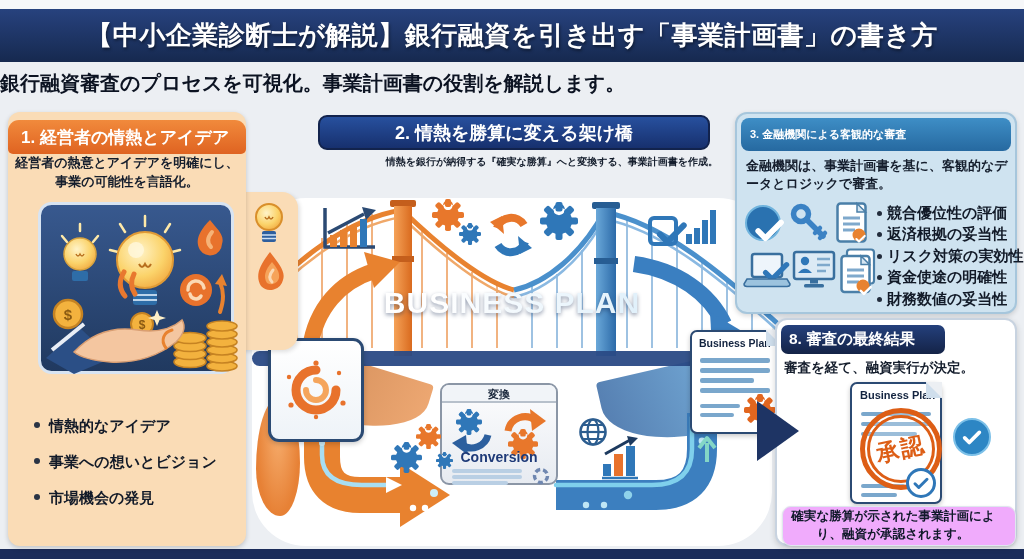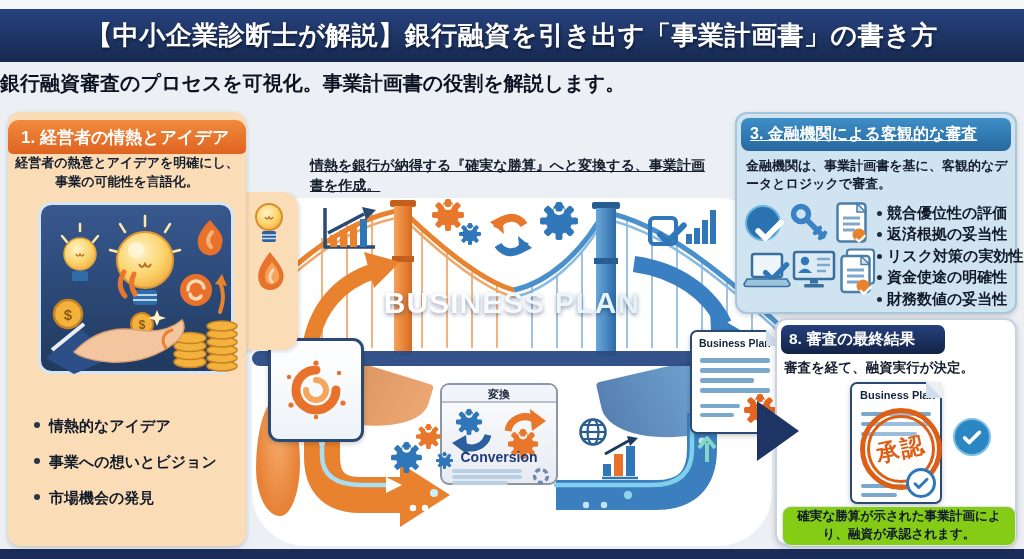--- a/index.html
+++ b/index.html
@@ -47,21 +47,21 @@
             -webkit-background-clip:text;background-clip:text;color:#f2f8fd;
             -webkit-text-fill-color:transparent;filter:drop-shadow(0 2px 2px rgba(20,40,80,.45));}
   .ribbon{left:356px;top:344px;width:326px;height:38px;background:linear-gradient(#2a4c94,#16294f);
             border:2px solid #0f1d3a;border-radius:10px;z-index:5;display:flex;align-items:center;justify-content:center;box-sizing:border-box;}
   .ribbon span{color:#fff;font-size:19px;font-weight:800;
             text-shadow:-1px -1px 0 #0e1c38,1px -1px 0 #0e1c38,-1px 1px 0 #0e1c38,1px 1px 0 #0e1c38;}
 
   
   .panel2-hdr{left:318px;top:115px;width:392px;height:35px;background:linear-gradient(#27509e,#17306e);
             border:2px solid #12234d;border-radius:9px;justify-content:center;font-size:18px;z-index:8;box-sizing:border-box;}
-  .panel2-desc{left:310px;top:155px;width:408px;text-align:left;font-size:14px;line-height:1.45;z-index:8;text-decoration:underline;}
+  .panel2-desc{left:310px;top:155px;width:408px;text-align:right;font-size:10px;line-height:1.45;z-index:8;}
 
   
   .conv{left:440px;top:383px;width:118px;height:102px;background:linear-gradient(#fdfdfe,#e7ebf1);
         border:2px solid #8b96a6;border-radius:9px;z-index:6;box-sizing:border-box;}
   .conv-hdr{position:absolute;left:0;top:0;width:100%;height:18px;background:#f1f4f8;border-bottom:2px solid #b7c0cb;
         border-radius:7px 7px 0 0;text-align:center;font-size:11px;font-weight:800;color:#1d2a3e;line-height:18px;box-sizing:border-box;}
   .conv-label{position:absolute;left:0;top:64px;width:100%;text-align:center;font-size:14px;font-weight:800;color:#1e3a78;}
   .conv-line{position:absolute;left:10px;height:4px;background:#b9cfe4;border-radius:2px;}
 
   
@@ -70,41 +70,41 @@
         border-left:16px solid #cfdeec;border-top:16px solid #eceff3;}
   .doc-title{font-weight:800;color:#12233f;}
   .doc-line{position:absolute;background:#7aa7cc;border-radius:2px;height:5px;}
   .mid-doc{left:690px;top:330px;width:92px;height:104px;z-index:6;}
   .p4-doc{left:73px;top:62px;width:92px;height:122px;position:absolute;}
 
   
   .panel3{left:735px;top:112px;width:282px;height:202px;background:#cfe3f0;border:2px solid #a6c6dc;
           border-radius:12px;z-index:8;box-sizing:border-box;box-shadow:0 2px 5px rgba(0,0,0,.15);}
   .panel3 .hdr{position:absolute;left:4px;top:4px;width:270px;height:33px;border-radius:8px;
-          background:linear-gradient(#3e8ec6,#2669a0);font-size:16px;padding-left:9px;box-sizing:border-box;text-decoration:underline;}
+          background:linear-gradient(#3e8ec6,#2669a0);font-size:11px;padding-left:9px;box-sizing:border-box;}
   .panel3 .desc{position:absolute;left:9px;top:43px;width:264px;font-size:13px;line-height:1.42;}
   .p3-icons{position:absolute;left:7px;top:88px;width:132px;height:110px;}
   .p3-list{position:absolute;left:140px;top:88px;margin:0;padding:0;list-style:none;width:140px;}
   .p3-list li{font-size:15px;font-weight:800;color:#121a28;line-height:21.4px;white-space:nowrap;}
   .p3-list li::before{content:"";display:inline-block;width:5px;height:5px;border-radius:50%;
           background:#222c3c;margin-right:5px;vertical-align:2px;}
 
   
   .panel4{left:775px;top:318px;width:242px;height:228px;background:#fff;border:2px solid #c8d3e0;
           border-radius:12px;z-index:8;box-sizing:border-box;box-shadow:0 2px 6px rgba(0,0,0,.16);}
   .panel4 .hdr{position:absolute;left:4px;top:5px;width:164px;height:29px;border-radius:7px;
           background:linear-gradient(#24407c,#142347);font-size:15.5px;padding-left:8px;box-sizing:border-box;}
   .panel4 .desc{position:absolute;left:7px;top:39px;width:228px;font-size:13.5px;}
   .stamp{position:absolute;left:8px;top:24px;width:72px;height:72px;border:5px solid #dd5e16;border-radius:50%;
           display:flex;align-items:center;justify-content:center;background:rgba(255,255,255,.25);}
   .stamp::before{content:"";position:absolute;inset:2px;border:3px solid #dd5e16;border-radius:50%;}
   .stamp span{font-size:23px;font-weight:800;color:#dd5e16;transform:rotate(-12deg);letter-spacing:2px;}
   .circle-check{border-radius:50%;display:flex;align-items:center;justify-content:center;}
-  .p4-note{position:absolute;left:5px;top:186px;width:232px;height:38px;background:#84cc16;border:1.5px solid #dfe6ee;
-          border-radius:9px;box-shadow:0 1px 3px rgba(0,0,0,.12);display:flex;align-items:center;justify-content:center;}
+  .p4-note{position:absolute;left:5px;top:186px;width:232px;height:38px;background:#f0abfc;border:1.5px solid #dfe6ee;
+          border-radius:9px;box-shadow:0 1px 3px rgba(0,0,0,.12);display:flex;align-items:center;justify-content:flex-start;}
   .p4-note span{font-size:12.6px;font-weight:800;color:#10192a;text-align:center;line-height:1.42;width:220px;}
   .chevron{left:757px;top:401px;width:0;height:0;border-top:30px solid transparent;border-bottom:30px solid transparent;
           border-left:42px solid #1e3464;z-index:9;}
 
   
   .passion-card{left:268px;top:338px;width:90px;height:98px;background:linear-gradient(#ffffff,#eef3f8);
           border:3px solid #2b4a73;border-radius:11px;z-index:6;display:flex;align-items:center;justify-content:center;
           box-shadow:0 2px 5px rgba(0,0,0,.2);}
   .flame-blob{left:256px;top:398px;width:44px;height:118px;z-index:2;
           background:radial-gradient(ellipse at 50% 30%,#f5a35c,#e4731f 70%);
@@ -332,20 +332,21 @@
       <path d="M36,150 Q62,122 100,128 Q128,132 144,118 Q150,128 138,140 Q110,162 72,160 Q46,158 36,150 Z" fill="#f4c6a0" stroke="#d99e72" stroke-width="1.5"></path>
       <path d="M128,146 C122,138 126,130 134,128" fill="none" stroke="#e8822f" stroke-width="3" stroke-linecap="round"></path>
     </svg>
     <ul class="p1-list">
       <li>情熱的なアイデア</li>
       <li>事業への想いとビジョン</li>
       <li>市場機会の発見</li>
     </ul>
   </div>
 
+  <div class="abs hdr panel2-hdr">2. 情熱を勝算に変える架け橋</div>
   <div class="abs desc panel2-desc">情熱を銀行が納得する『確実な勝算』へと変換する、事業計画書を作成。</div>
 
   <div class="abs passion-card">
     <svg width="58" height="58" viewBox="0 0 58 58">
       <path d="M29 9 A20 20 0 1 0 49 29" fill="none" stroke="#e8722c" stroke-width="9" stroke-linecap="round"></path>
       <path d="M29 19 A10 10 0 1 1 19 29" fill="none" stroke="#f5a55c" stroke-width="6" stroke-linecap="round"></path>
       <g fill="#e8722c">
         <circle cx="29" cy="2" r="2.6"></circle>
           <circle cx="52" cy="12" r="2.2"></circle>
           <circle cx="56" cy="42" r="2.6"></circle>

